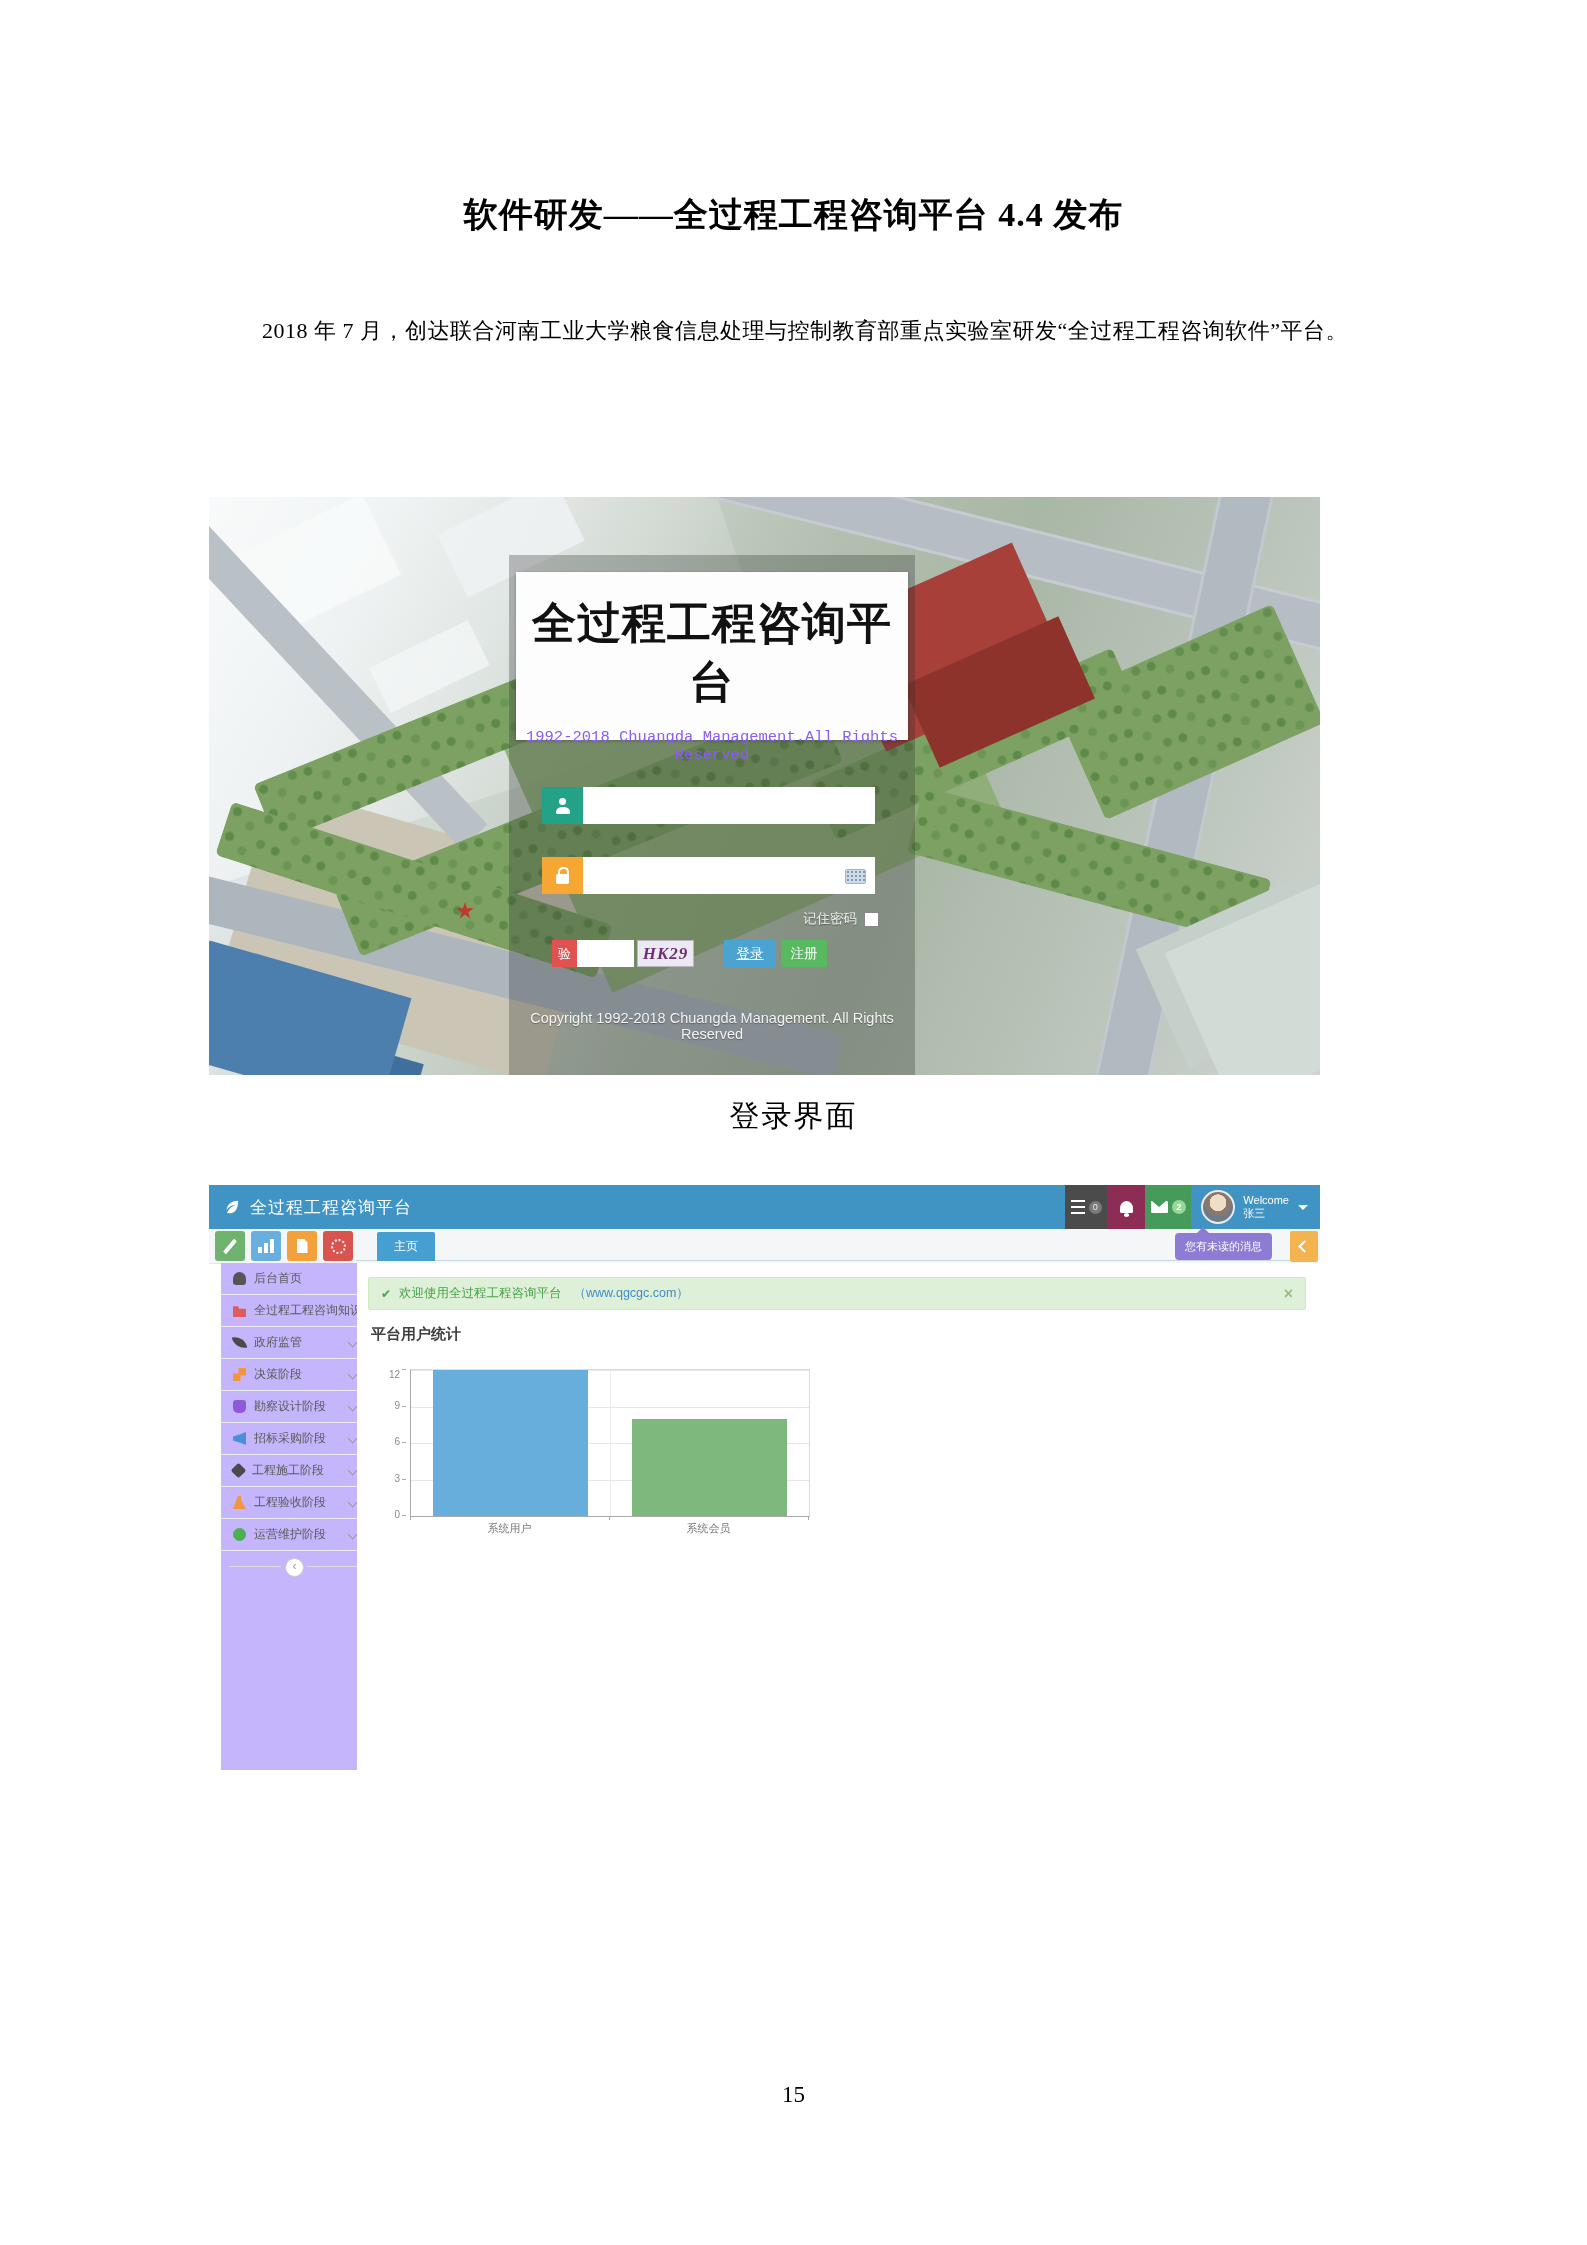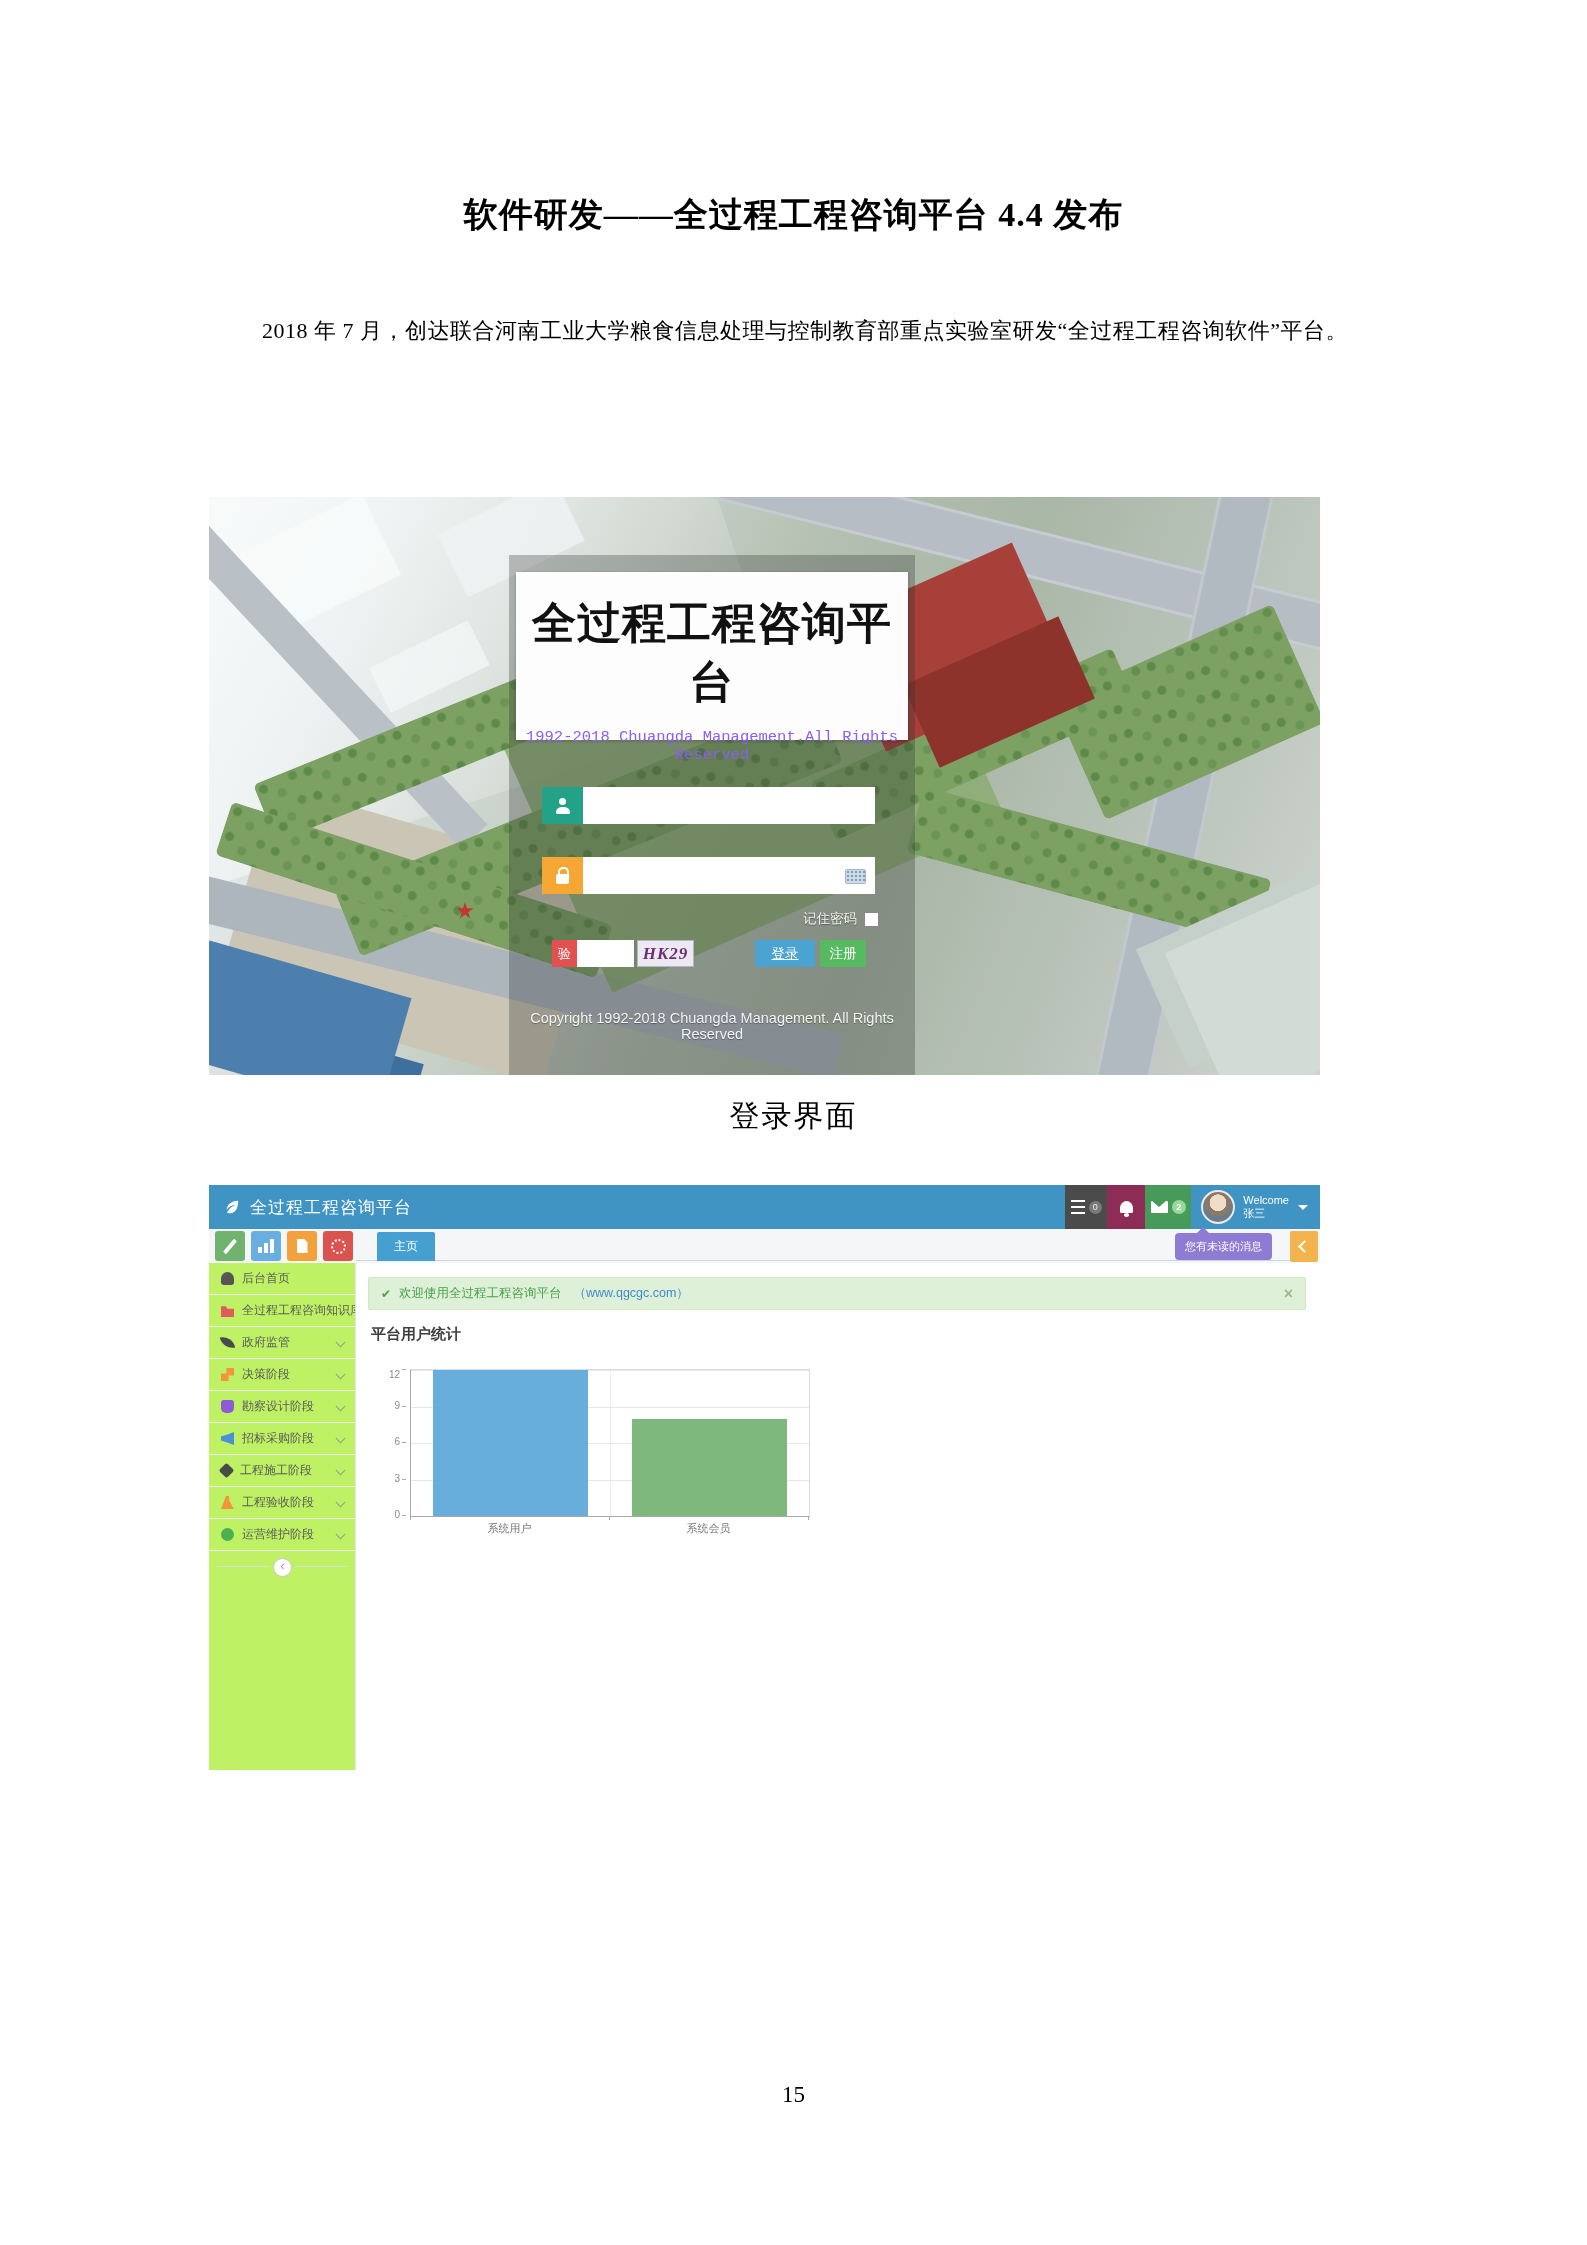--- a/index.html
+++ b/index.html
@@ -73,21 +73,21 @@
       color:#f2f2f2;font-size:13.5px;text-shadow:0 1px 1px rgba(0,0,0,.4);}
   .cbx{width:13px;height:13px;background:#fff;border:1px solid #888;}
   .cap-row{position:absolute;top:385px;left:43px;width:330px;height:27px;display:flex;align-items:center;}
   .ibox.red{background:#e25050;width:25px;height:27px;color:#fff;font-size:13px;}
   .tin.sm{width:57px;height:27px;flex:none;}
   .capcode{width:57px;height:27px;margin-left:3px;background:#ece9f2;border:1px solid #b9b3c6;box-sizing:border-box;
       display:flex;align-items:center;justify-content:center;font-family:"Liberation Serif","DejaVu Serif",serif;
       font-weight:bold;font-style:italic;font-size:17px;color:#6e2d72;letter-spacing:1px;cursor:pointer;}
   .btn{height:27px;border:none;color:#fff;font-size:13.5px;cursor:pointer;padding:0;
       font-family:"Liberation Sans","DejaVu Sans",sans-serif;}
-  .btn.blue{width:60px;margin-left:61px;background:#4aa3d0;text-decoration:underline;}
+  .btn.blue{width:52px;margin-left:30px;background:#4aa3d0;text-decoration:underline;}
   .btn.green{width:46px;margin-left:5px;background:#57b960;}
   .copyright{position:absolute;top:455px;left:0;width:100%;text-align:center;color:rgba(255,255,255,.92);
       font-size:14.5px;text-shadow:0 1px 1px rgba(0,0,0,.35);}
 
   
   .dash-shot{position:absolute;left:209px;top:1185px;width:1111px;height:585px;background:#fff;
       font-family:"Liberation Sans","DejaVu Sans",sans-serif;}
   .d-header{position:absolute;left:0;top:0;right:0;height:44px;background:#4094c4;display:flex;align-items:center;}
   .d-title{color:#fff;font-size:17px;margin-left:9px;letter-spacing:1px;}
   .leaf-wrap{margin-left:14px;display:flex;}
@@ -124,21 +124,21 @@
   .tab-home{position:absolute;left:168px;top:3px;width:58px;height:29px;background:#459fd1;color:#fff;font-size:12px;
       display:flex;align-items:center;justify-content:center;border-radius:2px 2px 0 0;cursor:pointer;}
   .corner-btn{position:absolute;right:2px;top:2px;width:28px;height:31px;background:#f3b44f;border-radius:2px;
       display:flex;align-items:center;justify-content:center;cursor:pointer;}
   .corner-btn i{width:7px;height:7px;border-left:2px solid #fff;border-bottom:2px solid #fff;transform:rotate(45deg);display:block;}
   .tooltip{position:absolute;left:966px;top:48px;background:#8d7bd4;color:#fff;font-size:11px;padding:6px 10px;
       border-radius:4px;z-index:9;white-space:nowrap;}
   .tooltip::before{content:'';position:absolute;top:-6px;left:22px;border-left:6px solid transparent;
       border-right:6px solid transparent;border-bottom:6px solid #8d7bd4;}
 
-  .d-sidebar{position:absolute;left:0;top:78px;bottom:0;width:147px;background:#bef264;border-right:1px solid #e3e3e3;box-sizing:border-box;}
+  .d-sidebar{position:absolute;left:12px;top:78px;bottom:0;width:147px;background:#c4b5fd;border-right:1px solid #e3e3e3;box-sizing:border-box;}
   .sb-item{height:31px;display:flex;align-items:center;padding-left:12px;gap:8px;border-bottom:1px solid #ededed;
       font-size:12px;color:#5a5a5a;white-space:nowrap;overflow:hidden;cursor:pointer;}
   .s-icon{width:13px;height:13px;flex:none;display:block;}
   .si-gauge{border-radius:50% 50% 3px 3px;}
   .si-folder{clip-path:polygon(0 18%,38% 18%,48% 36%,100% 36%,100% 100%,0 100%);}
   .si-leaf{border-radius:0 100% 0 100%;transform:rotate(-12deg);}
   .si-cubes{clip-path:polygon(0 42%,42% 42%,42% 0,100% 0,100% 58%,58% 58%,58% 100%,0 100%);}
   .si-design{border-radius:3px 3px 5px 5px;}
   .si-megaphone{clip-path:polygon(0 35%,55% 18%,100% 0,100% 100%,55% 82%,0 65%);}
   .si-gavel{transform:rotate(45deg);border-radius:2px;width:11px;height:11px;}

